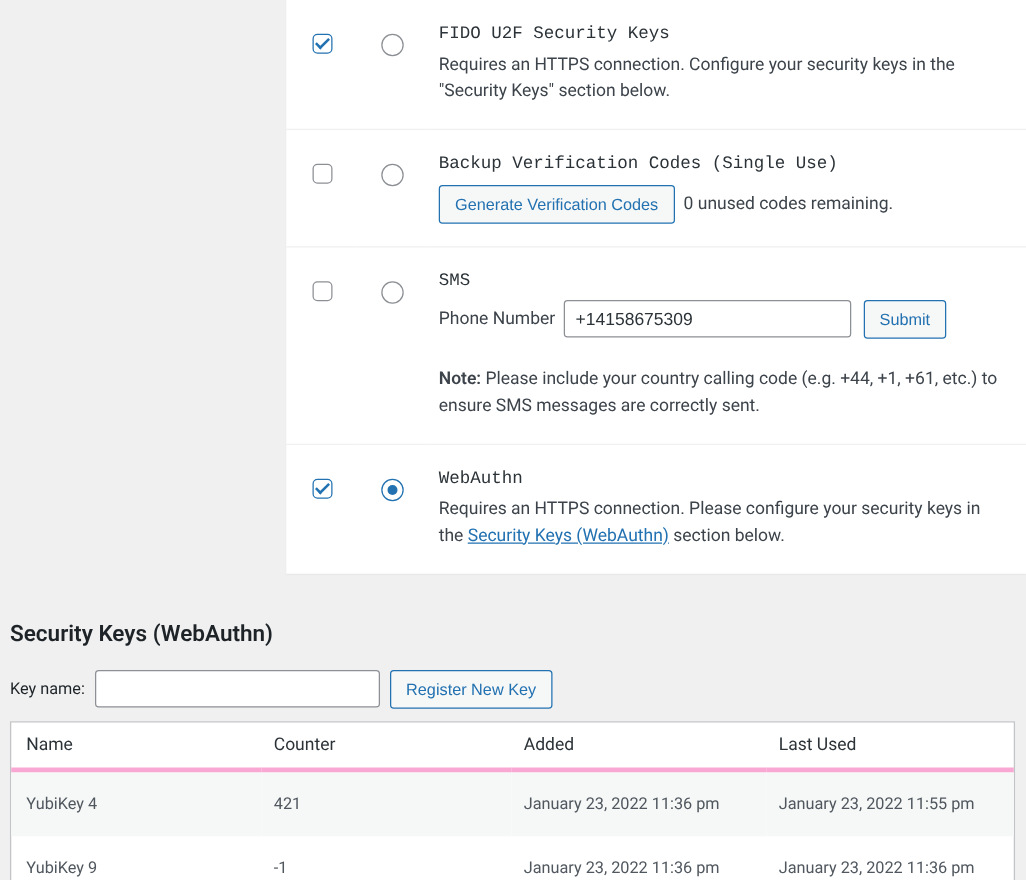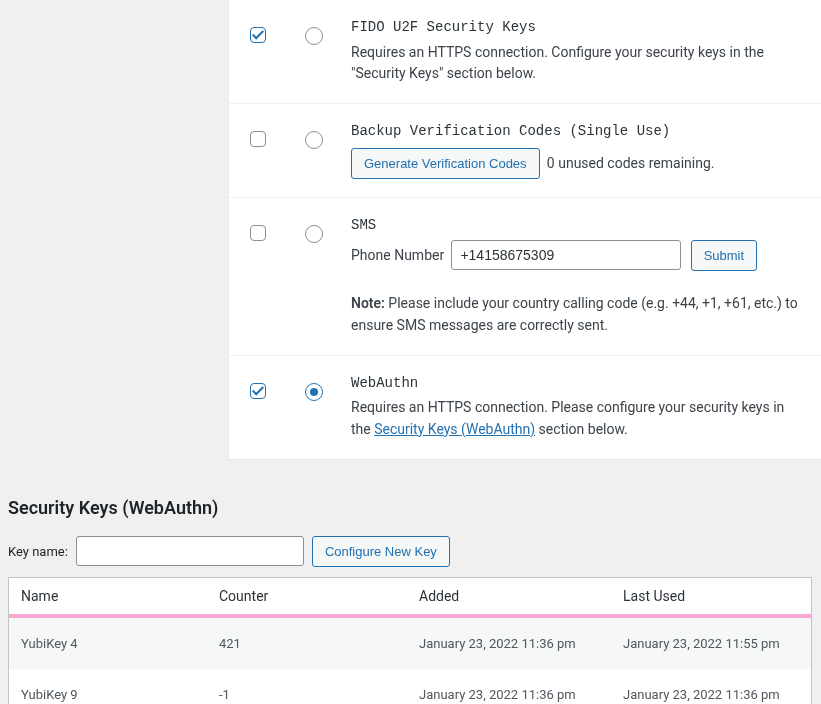--- a/index.html
+++ b/index.html
@@ -216,21 +216,21 @@
         </td>
       </tr>
     </tbody>
   </table>
 
   <h3 class="section-title">Security Keys (WebAuthn)</h3>
 
   <div class="key-reg-row">
     <label>Key name:</label>
     <input type="text" class="keyname" style="">
-    <button class="btn-secondary">Configure New Key</button>
+    <button class="btn-secondary">Register New Key</button>
   </div>
 
   <table class="keys-table">
     <thead>
       <tr>
         <td class="c-name">Name</td>
         <td class="c-counter">Counter</td>
         <td class="c-added">Added</td>
         <td class="c-last">Last Used</td>
       </tr>

